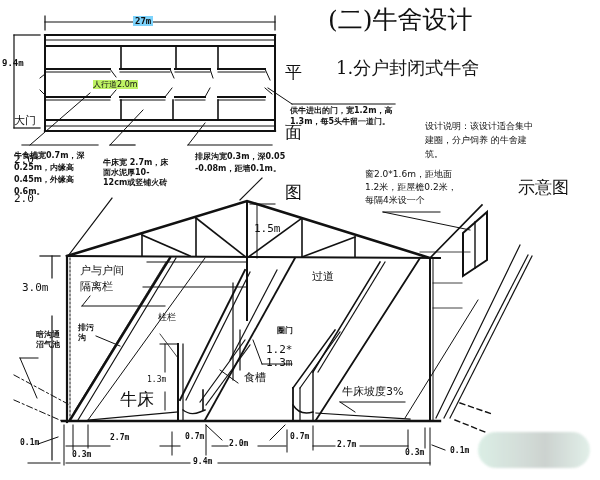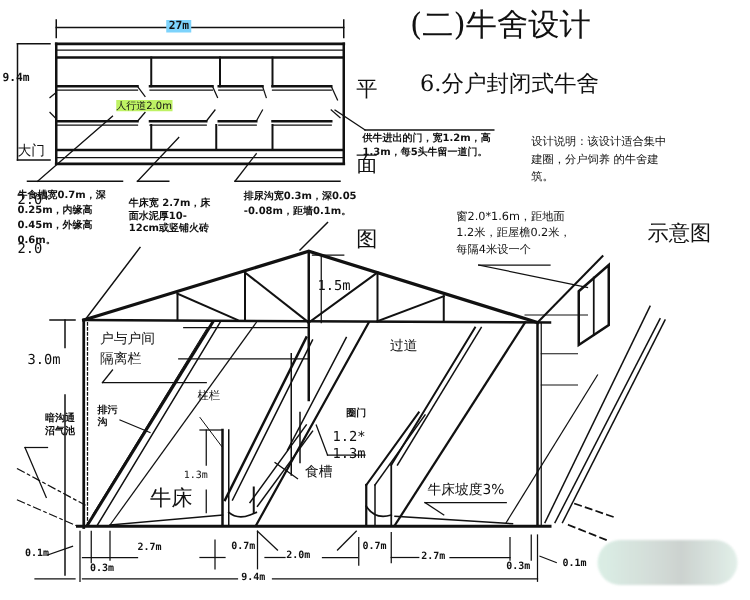--- a/index.html
+++ b/index.html
@@ -222,39 +222,39 @@
       <line x1="432" y1="445" x2="445" y2="450" stroke-width="1"></line>
       <line x1="38" y1="444" x2="58" y2="437" stroke-width="1"></line>
       <line x1="28" y1="463" x2="60" y2="463" stroke-width="1"></line>
       <line x1="66" y1="463" x2="190" y2="463" stroke-width="1"></line>
       <line x1="218" y1="463" x2="430" y2="463" stroke-width="1"></line>
     </g>
   </g>
 </svg>
 
 <div class="lbl serif title" style="left:328px;top:6px;">(二)牛舍设计</div>
-<div class="lbl serif subtitle" style="left:336px;top:58px;">6.分户封闭式牛舍</div>
+<div class="lbl serif subtitle" style="left:336px;top:58px;">1.分户封闭式牛舍</div>
 
 <div class="lbl serif big" style="left:285px;top:22px;line-height:20px;">
   <div>平</div>
   <div>面</div>
   <div>图</div>
 </div>
 <div class="lbl mono small" style="left:133px;top:16px;background:#7dd3fc;padding:0 2px;font-weight:bold;">27m</div>
 <div class="lbl mono small" style="left:2px;top:58px;font-weight:bold;">9.4m</div>
 <div class="lbl mono med" style="left:14px;top:88px;line-height:13px;">
   <div>大门</div>
   <div>2.0*</div>
   <div>2.0</div>
 </div>
 <div class="lbl tiny" style="left:93px;top:80px;background:#bef264;">人行道2.0m</div>
 <div class="lbl tiny" style="left:290px;top:105px;line-height:11px;font-weight:bold;">供牛进出的门，宽1.2m，高
 1.3m，每5头牛留一道门。</div>
 
-<div class="lbl small" style="left:425px;top:107px;line-height:14px;">设计说明：该设计适合集中
+<div class="lbl small" style="left:425px;top:119px;line-height:14px;">设计说明：该设计适合集中
 建圈，分户饲养 的牛舍建
 筑。</div>
 <div class="lbl tiny" style="left:14px;top:150px;line-height:12px;font-weight:bold;">牛食槽宽0.7m，深
 0.25m，内缘高
 0.45m，外缘高
 0.6m。</div>
 <div class="lbl tiny" style="left:103px;top:158px;line-height:10px;font-weight:bold;">牛床宽 2.7m，床
 面水泥厚10-
 12cm或竖铺火砖</div>
 <div class="lbl tiny" style="left:195px;top:151px;line-height:12px;font-weight:bold;">排尿沟宽0.3m，深0.05

